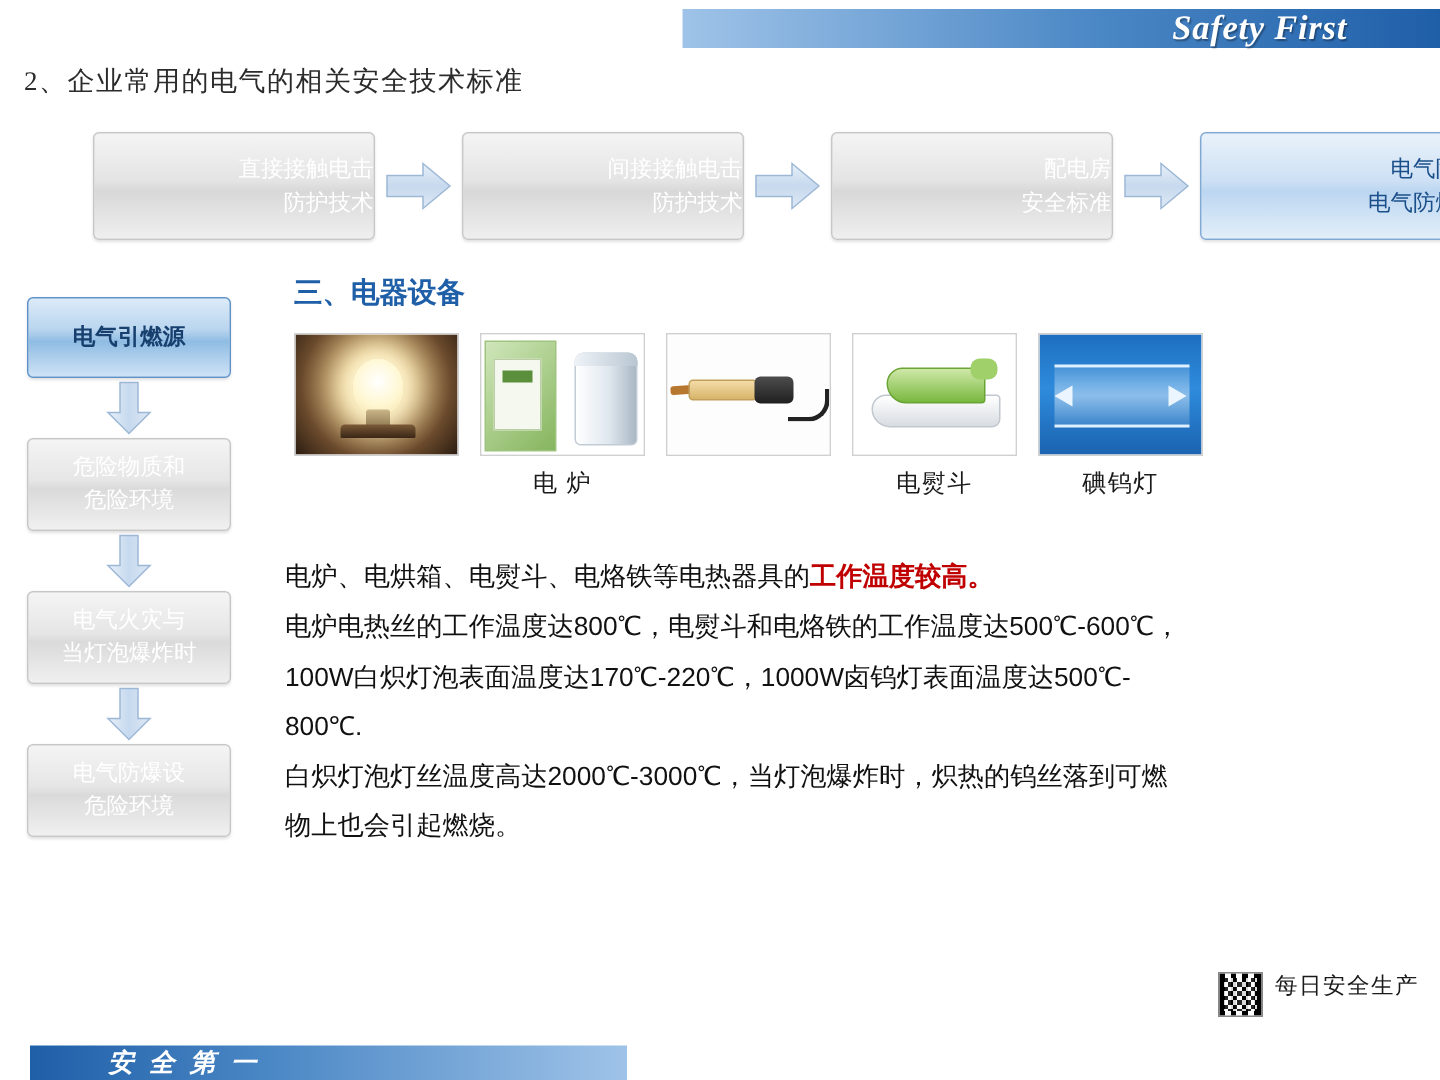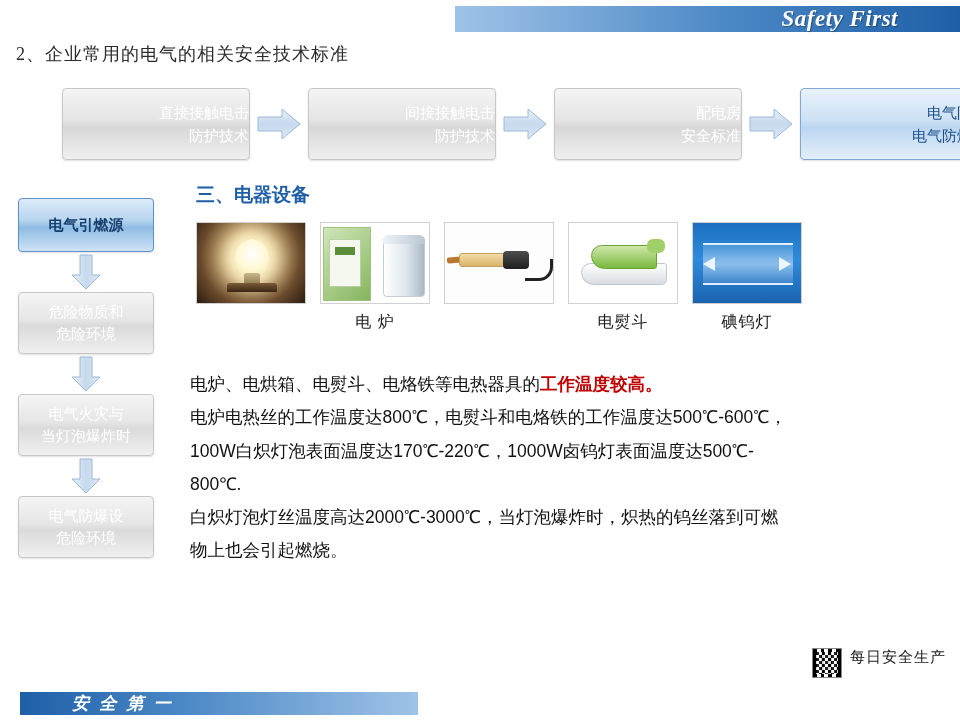--- a/index.html
+++ b/index.html
@@ -169,21 +169,21 @@
     line-height: 1.9;
     color: #111111;
     font-family: "Liberation Sans", sans-serif;
   }
   .body-text p { margin: 0; }
   .hl { color: #c00000; font-weight: bold; }
 
   
   .footer {
     position: absolute; left: 0; bottom: 0; width: 960px; height: 34px;
-    display: flex; align-items: center; border-radius: 10px;
+    display: flex; align-items: flex-end; border-radius: 10px;
   }
   .footer .f-white { width: 20px; background: #ffffff; }
   .footer .f-blue {
     width: 398px;
     background: linear-gradient(to right, #1f5fa8 0%, #4a87c5 40%, #9fc3e8 100%);
     display: flex; align-items: center; padding-left: 52px;
   }
   .footer .f-black { flex: 1 1 auto; background: #0b0b0b; }
   .footer-title {
     color: #ffffff;

